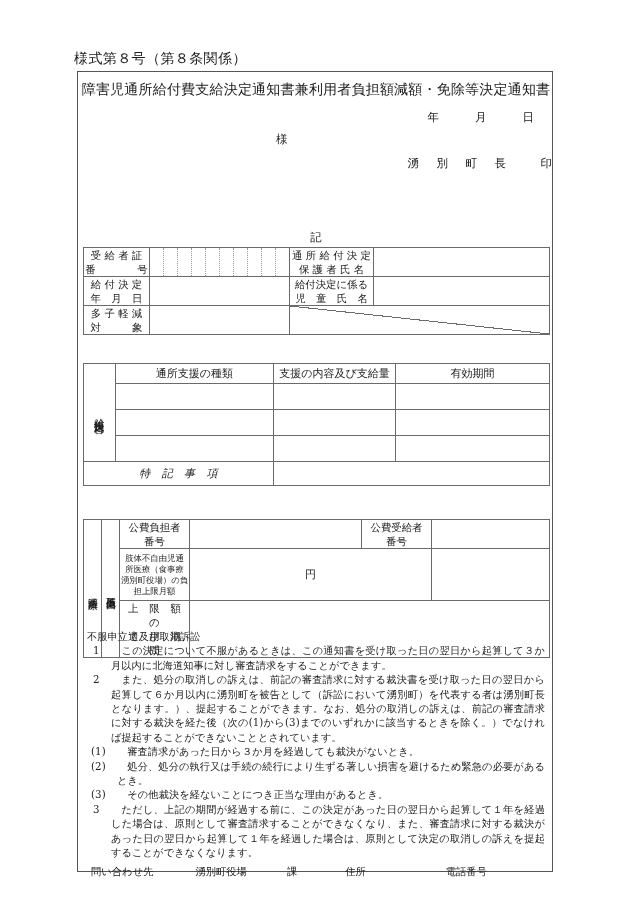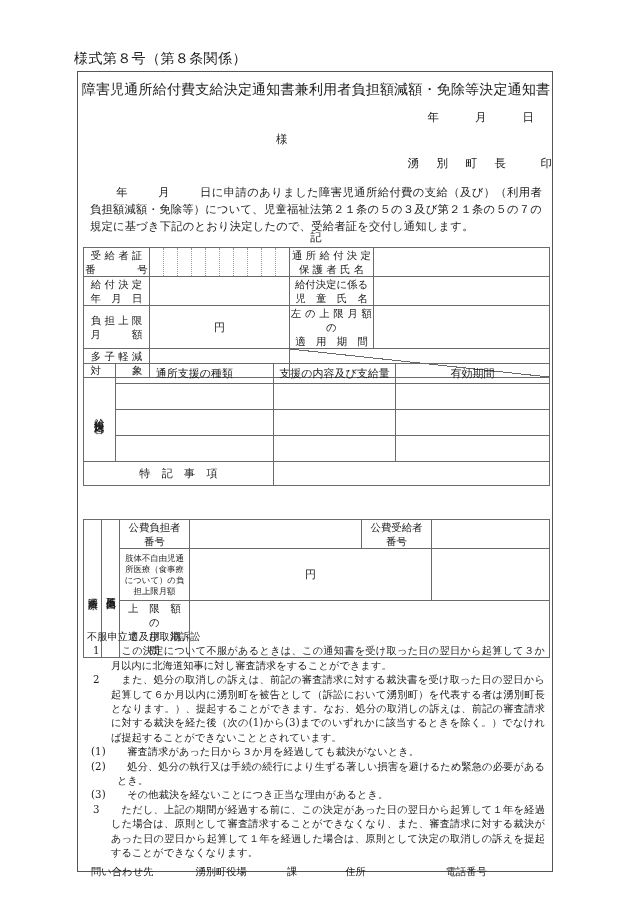--- a/index.html
+++ b/index.html
@@ -243,23 +243,20 @@
 
   <div id="date-line">
     <span>年</span><span class="sp-yr"></span><span>月</span><span class="sp-mo"></span><span>日</span>
   </div>
 
   <div id="addressee-line">様</div>
 
   <div id="issuer-line">湧　別　町　長</div>
   <div id="issuer-seal">印</div>
 
-  <div id="body-para">
-    <span class="indent"></span><span>年</span><span class="gap"></span><span>月</span><span class="gap"></span><span>日に申請のありました障害児通所給付費の支給（及び）（利用者負担額減額・免除等）について、児童福祉法第２１条の５の３及び第２１条の５の７の規定に基づき下記のとおり決定したので、受給者証を交付し通知します。</span>
-  </div>
 
   <div id="ki-mark">記</div>
 
   <table class="gtbl" style="left:5px; top:175px; width:466px;">
     <colgroup>
       <col style="width:66px">
       <col style="width:140px">
       <col style="width:84px">
       <col style="width:176px">
     </colgroup>
@@ -291,32 +288,20 @@
       </tr>
       <tr style="height:28px;">
         <td class="lbl-j">
           <div>給 付 決 定</div>
           <div>年　月　日</div>
         </td>
         <td></td>
         <td class="lbl-j">
           <div>給付決定に係る</div>
           <div>児　童　氏　名</div>
-        </td>
-        <td></td>
-      </tr>
-      <tr style="height:28px;">
-        <td class="lbl-j">
-          <div>負 担 上 限</div>
-          <div>月　　　額</div>
-        </td>
-        <td class="yen-right">円</td>
-        <td class="lbl-j">
-          <div class="sprd">左 の 上 限 月 額 の</div>
-          <div>適　用　期　間</div>
         </td>
         <td></td>
       </tr>
       <tr style="height:28px;">
         <td class="lbl-j">
           <div>多 子 軽 減</div>
           <div>対　　　象</div>
         </td>
         <td></td>
         <td class="diag" colspan="2"></td>
@@ -348,21 +333,21 @@
       <tr style="height:26px;">
         <td></td>
         <td></td>
         <td></td>
       </tr>
       <tr style="height:26px;">
         <td></td>
         <td></td>
         <td></td>
       </tr>
-      <tr style="height:24px;">
+      <tr style="height:24px;font-style:italic;">
         <td colspan="2">
           <span class="sprd">特　記　事　項</span>
         </td>
         <td colspan="2"></td>
       </tr>
     </tbody>
   </table>
 
   <table class="gtbl" style="left:5px; top:447px; width:466px;">
     <colgroup>
@@ -411,21 +396,21 @@
               <i></i>
               <i></i>
               <i class="slashcell"></i>
           </div>
         </td>
       </tr>
       <tr style="height:52px;">
         <td class="mini">
           <div>肢体不自由児通</div>
           <div>所医療（食事療</div>
-          <div>について）の負</div>
+          <div>湧別町役場）の負</div>
           <div>担上限月額</div>
         </td>
         <td colspan="2">円</td>
         <td></td>
       </tr>
       <tr style="height:32px;">
         <td class="lbl-j">
           <div class="sprd">上　限　額　の</div>
           <div class="sprd">適　用　期　間</div>
         </td>

